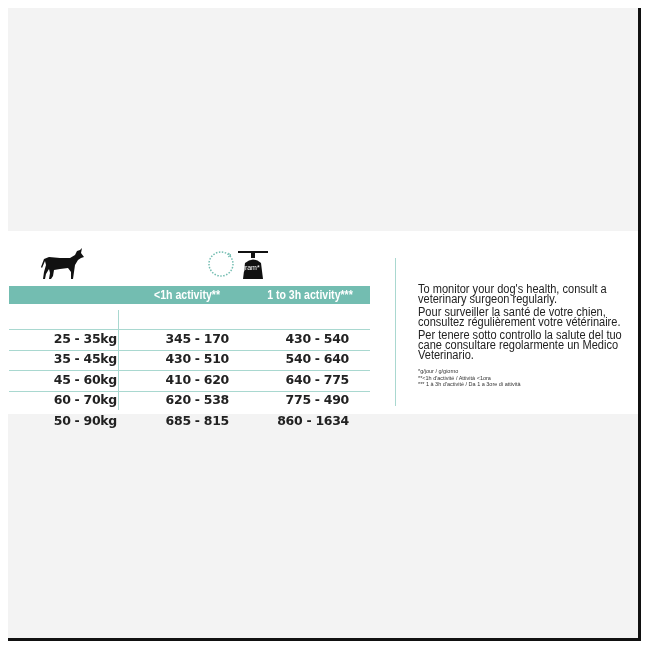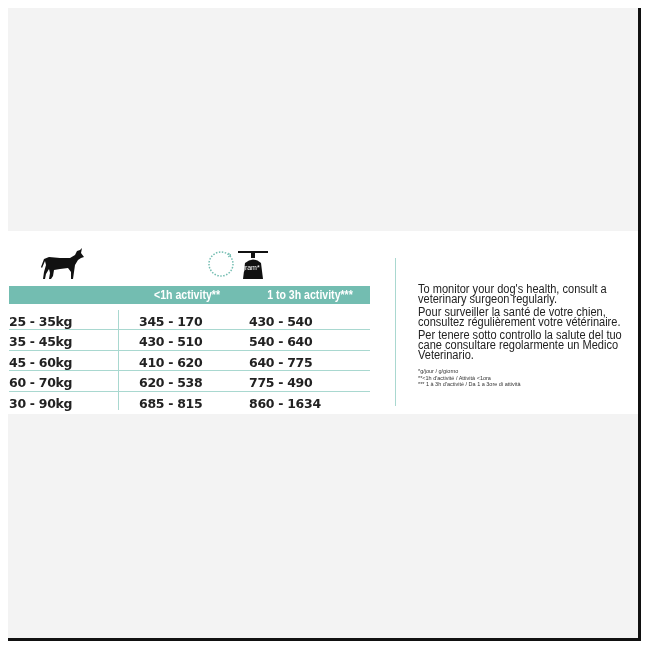--- a/index.html
+++ b/index.html
@@ -33,22 +33,22 @@
   .h1 { left: 128px; width: 100px; text-align: center; }
   .h2 { left: 236px; width: 130px; text-align: center; }
   .vline {
     position: absolute; left: 118px; top: 310px; width: 1px; height: 100px;
     background: #a9d8d0;
   }
   .row {
     position: absolute; left: 9px; width: 361px; height: 20px;
   }
   .row .cell {
-    position: absolute; top: 3px; font-weight: bold; font-size: 12.5px;
-    color: #222; text-align: left; font-family: "DejaVu Sans", sans-serif;
+    position: absolute; top: 20px; font-weight: bold; font-size: 12.5px;
+    color: #222; text-align: right; font-family: "DejaVu Sans", sans-serif;
     letter-spacing: -0.3px;
   }
   .c1 { left: 0; width: 108px; }
   .c2 { left: 130px; width: 90px; }
   .c3 { left: 240px; width: 100px; }
   .rline { position: absolute; left: 9px; width: 361px; height: 1px; background: #a9d8d0; }
   .divider {
     position: absolute; left: 395px; top: 258px; width: 1px; height: 148px;
     background: #a9d8d0;
   }
@@ -120,21 +120,21 @@
 <div class="rline" style="top:370px"></div>
 
 <div class="row" style="top:372px">
   <span class="cell c1">60 - 70kg</span>
   <span class="cell c2">620 - 538</span>
   <span class="cell c3">775 - 490</span>
 </div>
 <div class="rline" style="top:391px"></div>
 
 <div class="row" style="top:393px">
-  <span class="cell c1">30 - 90kg</span>
+  <span class="cell c1">50 - 90kg</span>
   <span class="cell c2">685 - 815</span>
   <span class="cell c3">860 - 1634</span>
 </div>
 
 <div class="divider"></div>
 
 <div class="notes">
   <p>To monitor your dog's health, consult a veterinary surgeon regularly.</p>
   <p>Pour surveiller la santé de votre chien, consultez régulièrement votre vétérinaire.</p>
   <p>Per tenere sotto controllo la salute del tuo cane consultare regolarmente un Medico Veterinario.</p>

